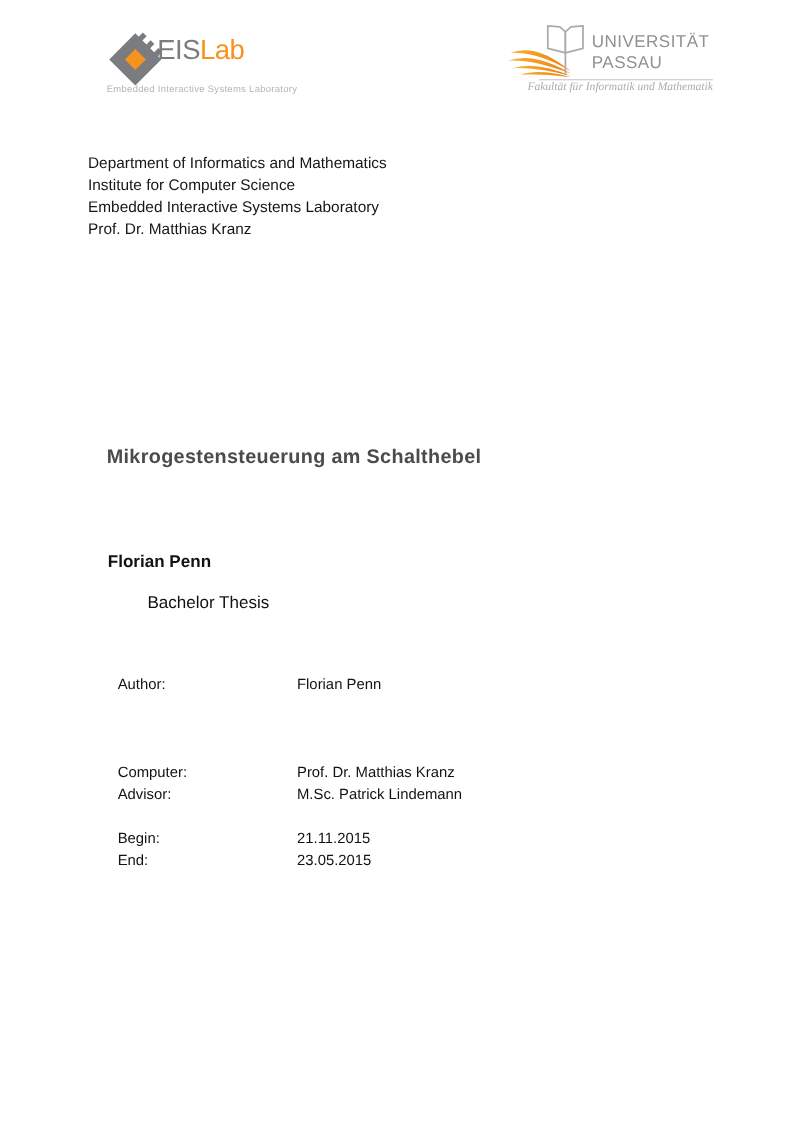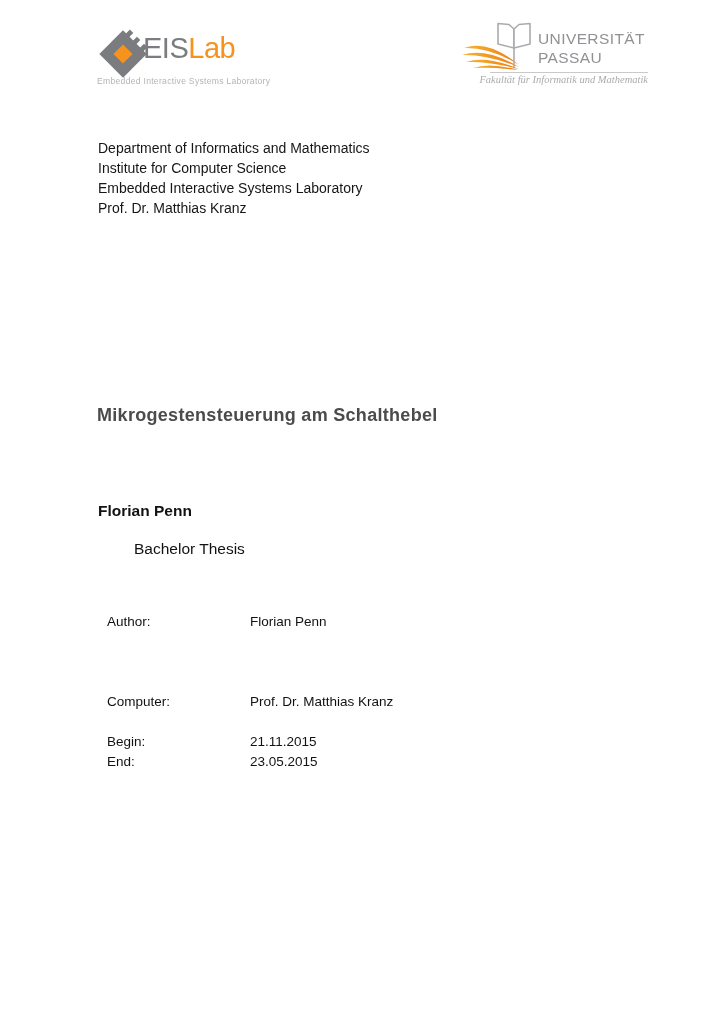--- a/index.html
+++ b/index.html
@@ -5,21 +5,21 @@
   html,body { margin:0; padding:0; background:#ffffff; }
   .page {
     position:relative; width:725px; height:1024px; background:#ffffff;
     font-family:"Liberation Sans", sans-serif; overflow:hidden;
     color:#1b1b1b;
   }
 
   
   .eislab { position:absolute; left:96px; top:28px; width:178px; height:58px; }
   .eislab-icon { position:absolute; left:0; top:-1px; width:54px; height:54px; }
-  .eislab-wordmark { position:absolute; left:47px; top:5px; font-size:29px; line-height:1.1; letter-spacing:-0.5px; white-space:nowrap; }
+  .eislab-wordmark { position:absolute; left:47px; top:5px; font-size:25px; line-height:1.1; letter-spacing:-0.5px; white-space:nowrap; }
   .wm-primary { color:#7b7c7f; }
   .wm-accent  { color:#f6921e; }
   .eislab-tagline {
     position:absolute; left:1px; top:48px; width:178px;
     font-size:8.6px; letter-spacing:0.28px; color:#b4b4b7; white-space:nowrap;
   }
 
   
   .unilogo { position:absolute; left:462px; top:12px; width:186px; height:80px;text-decoration:underline; }
   .uni-graphic { position:absolute; left:0; top:8px; width:76px; height:52px; }
@@ -28,39 +28,39 @@
     font-size:15.5px; line-height:19px; color:#8f9194; letter-spacing:0.4px; white-space:nowrap;
   }
   .uni-rule { position:absolute; left:28px; right:0; top:60px; height:1px; background:#c9c9cb; }
   .uni-faculty {
     position:absolute; right:0; top:62px;
     font-family:"Liberation Serif", serif; font-style:italic;
     font-size:10.5px; color:#aaabae; white-space:nowrap;
   }
 
   
-  .affiliation { position:absolute; left:98px; top:138px; font-size:14px; line-height:20px; color:#161616; }
+  .affiliation { position:absolute; left:80px; top:138px; font-size:14px; line-height:20px; color:#161616; }
 
   
   .title-main {
     position:absolute; left:97px; top:334px;
     font-size:23.5px; font-weight:bold; color:#4b4b4b; letter-spacing:0.2px; white-space:nowrap;
   }
   .title-sub {
     position:absolute; left:97px; top:395px;
     font-size:18px; font-weight:bold; color:#4b4b4b; letter-spacing:0.3px; white-space:nowrap;margin-top:10px;
   }
 
   
   .author-name { position:absolute; left:98px; top:502px; font-size:15.5px; font-weight:bold; color:#121212; }
   .thesis-type { position:absolute; left:98px; top:540px; font-size:15.5px; color:#121212;margin-left:36px; }
 
   
   .details { position:absolute; left:107px; top:612px; font-size:13.5px; color:#121212; }
-  .detail-row { display:flex; height:20px; line-height:20px; }
+  .detail-row { display:flex; height:20px; line-height:20px;gap:20px; }
   .detail-label { width:143px; }
   .spacer-lg { height:60px; }
   .spacer-sm { height:20px; }
 </style>
 </head>
 <body>
 
 <div class="page">
 
   <div class="eislab">
@@ -124,20 +124,24 @@
   <div class="details">
     <div class="detail-row">
       <div class="detail-label">Author:</div>
       <div class="detail-value">Florian Penn</div>
     </div>
     <div class="spacer-lg"></div>
     <div class="detail-row">
       <div class="detail-label">Computer:</div>
       <div class="detail-value">Prof. Dr. Matthias Kranz</div>
     </div>
+    <div class="detail-row">
+      <div class="detail-label">Advisor:</div>
+      <div class="detail-value">M.Sc. Patrick Lindemann</div>
+    </div>
     <div class="spacer-sm"></div>
     <div class="detail-row">
       <div class="detail-label">Begin:</div>
       <div class="detail-value">21.11.2015</div>
     </div>
     <div class="detail-row">
       <div class="detail-label">End:</div>
       <div class="detail-value">23.05.2015</div>
     </div>
   </div>

